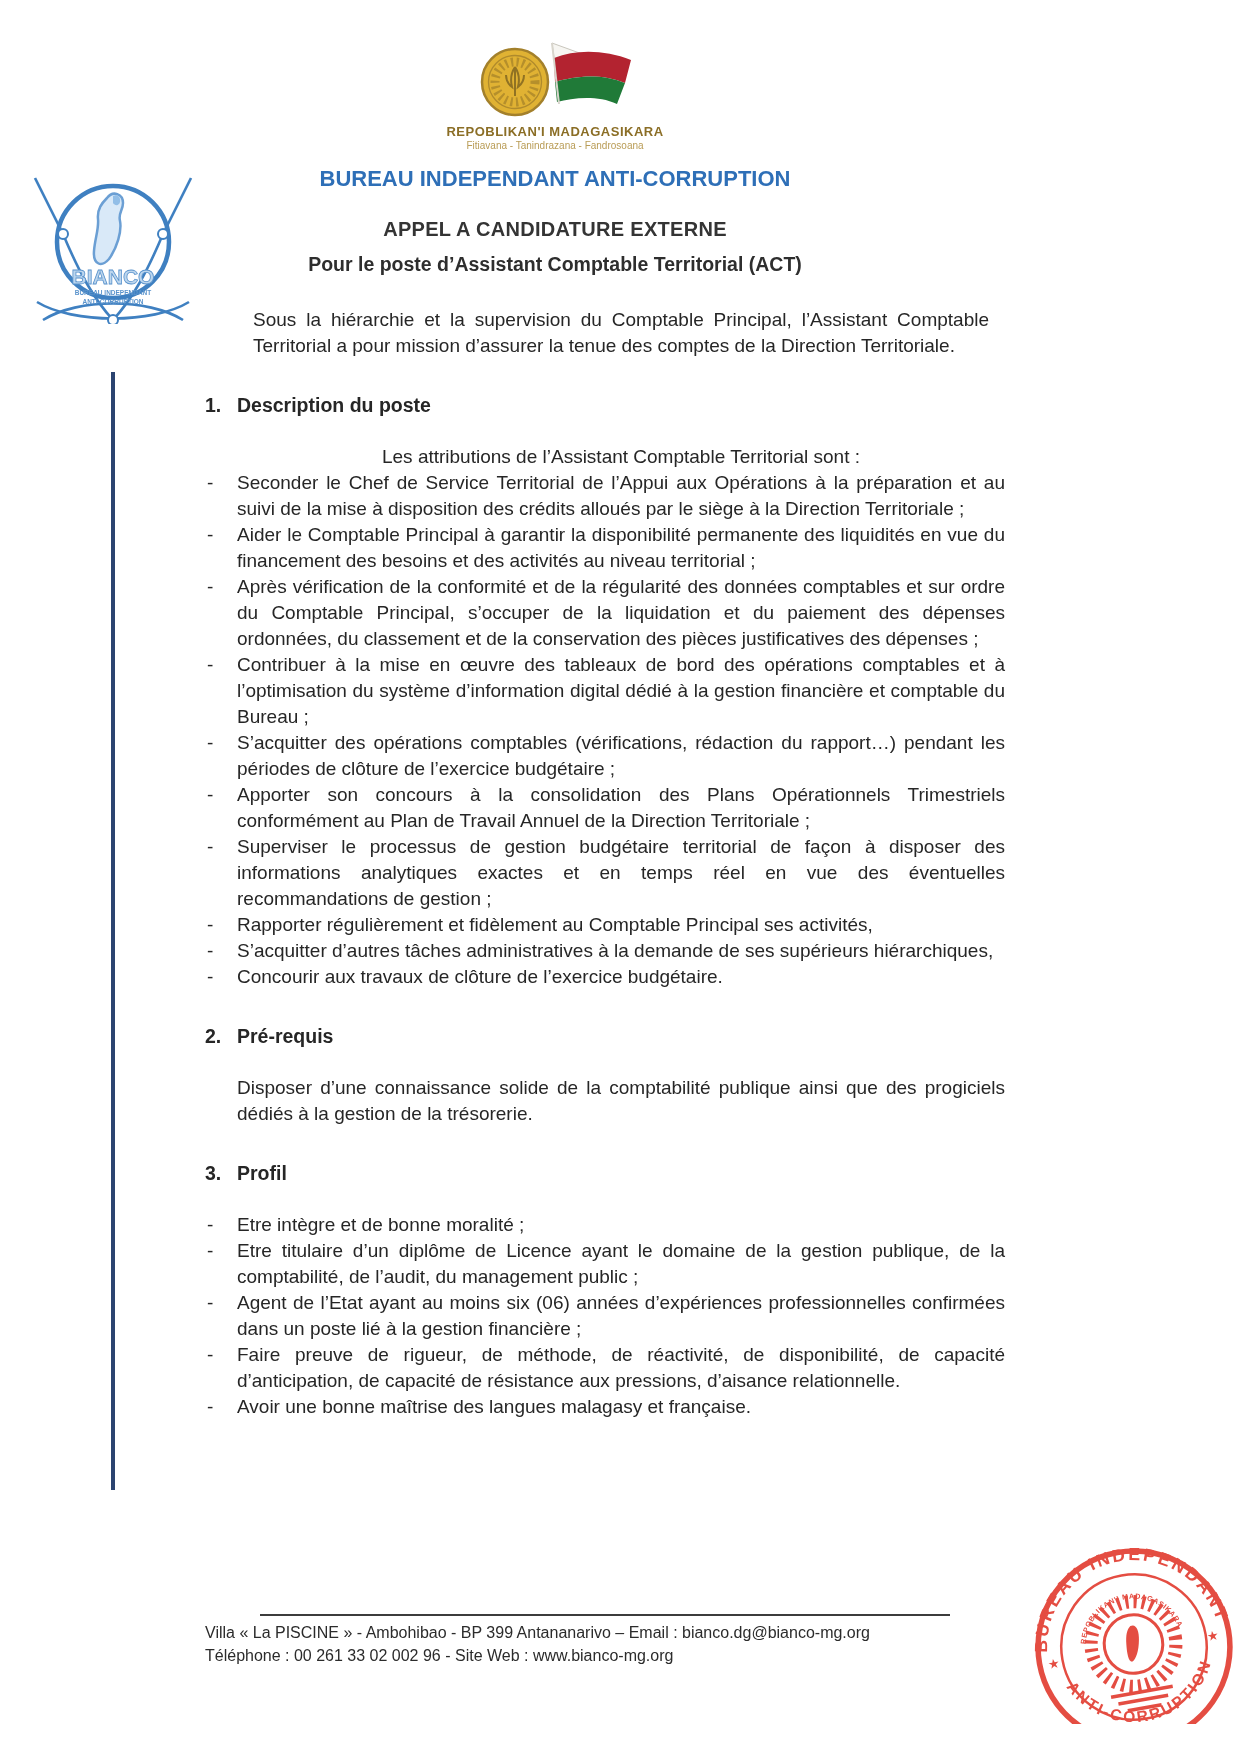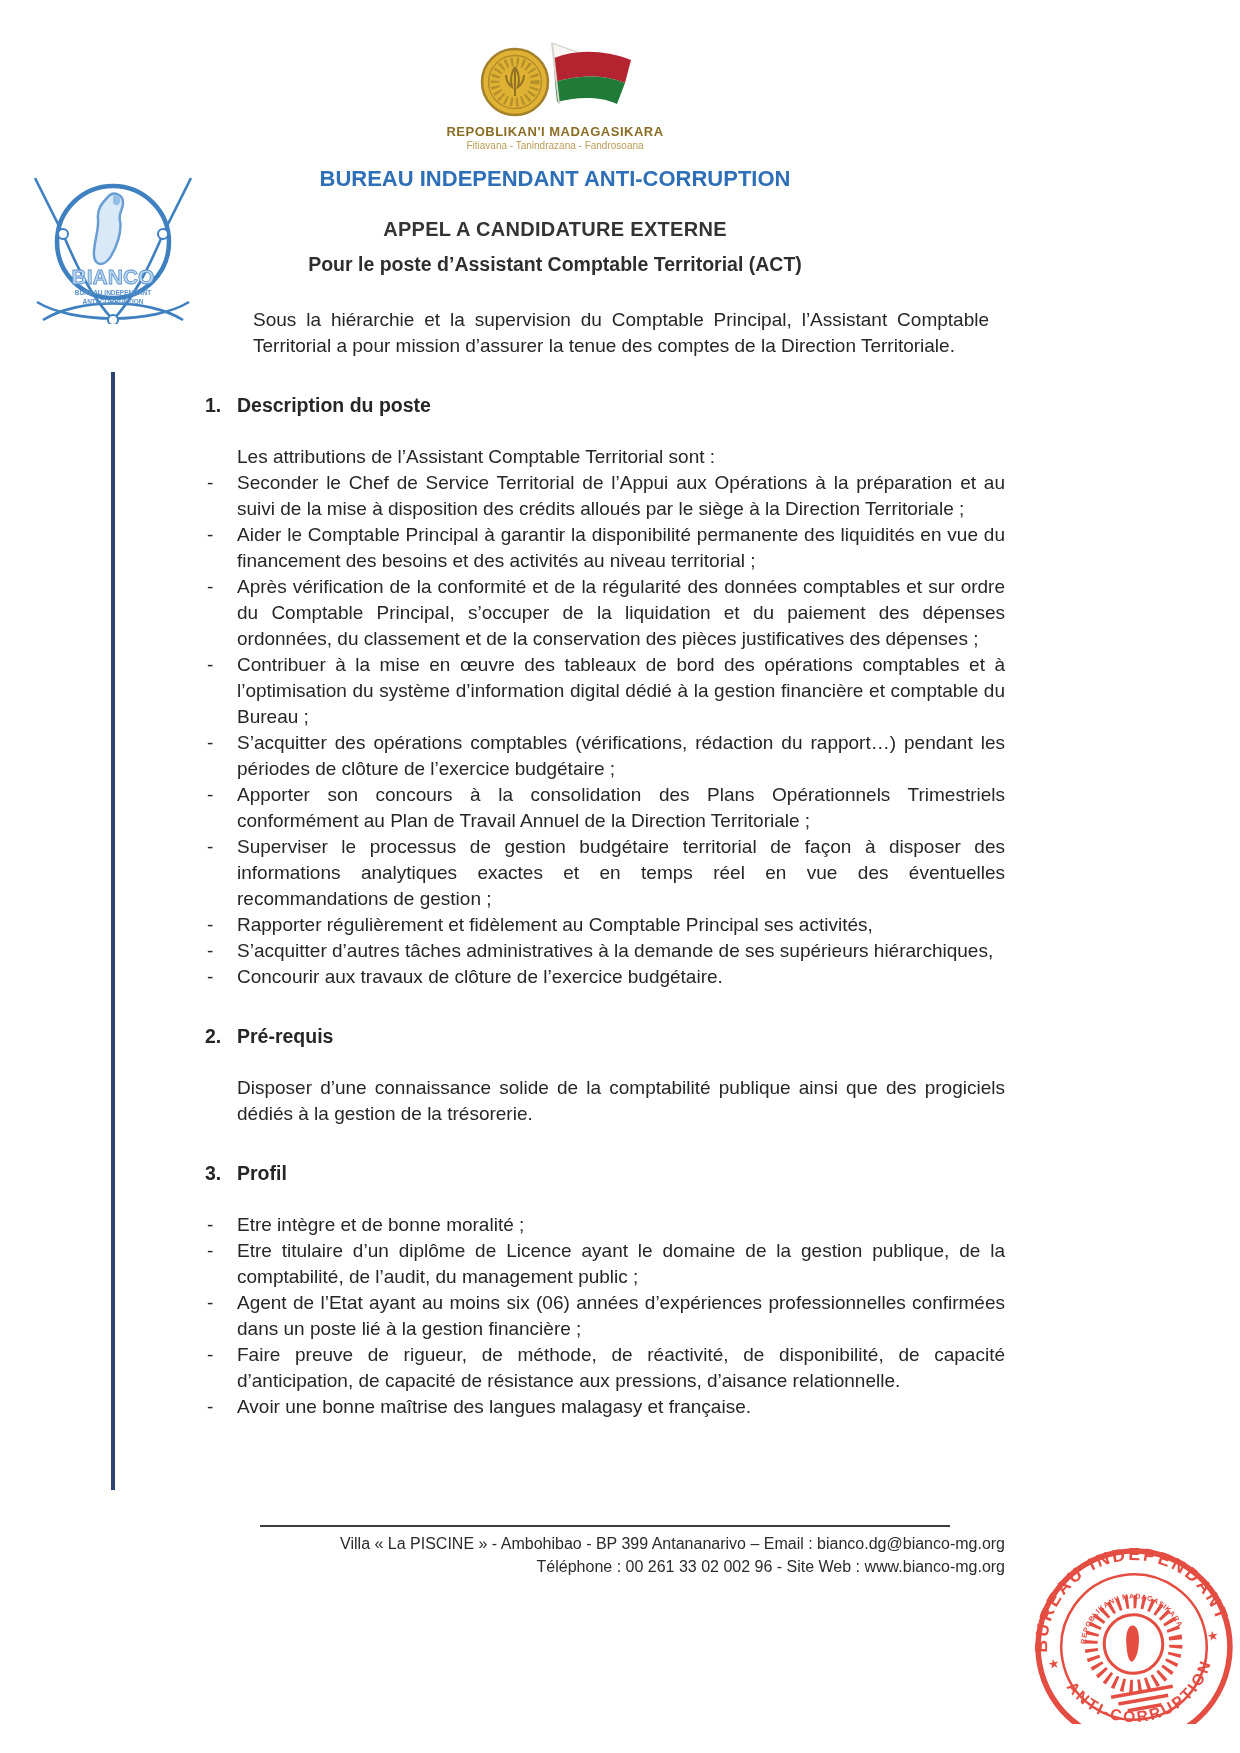--- a/index.html
+++ b/index.html
@@ -20,21 +20,21 @@
   .indent { padding-left: 32px; }
   .para { text-align: justify; text-align-last: left; }
   .sec-head { position: relative; padding-left: 32px; font-weight: bold; font-size: 19.5px; }
   .sec-head .num { position: absolute; left: 0; }
   .bullets { list-style: none; margin: 0; padding: 0; }
   .bullets li { position: relative; padding-left: 32px; text-align: justify; text-align-last: left; }
   .bullets li::before { content: "-"; position: absolute; left: 2px; top: 0; }
   .mt-sec { margin-top: 33px; }
   .mt-lead { margin-top: 26px; }
   .footer {
-    position: absolute; left: 205px; top: 1525px; width: 800px; text-align: right;
+    position: absolute; left: 205px; top: 1614px; width: 800px; text-align: left;
     font-size: 16px; line-height: 23px; color: #2b2b2b;
   }
   .footer-rule { width: 690px; height: 0; border-top: 2px solid #3c3c3c; margin: 0 auto 5px auto; }
   .stamp { position: absolute; left: 1030px; top: 1543px; }
 </style>
 </head>
 <body>
 
 <div class="page">
 
@@ -84,21 +84,21 @@
 
   <div class="body-col">
 
     <p class="para indent" style="margin:16px;">Sous la hiérarchie et la supervision du Comptable Principal, l’Assistant Comptable Territorial a pour mission d’assurer la tenue des comptes de la Direction Territoriale.</p>
 
     <div class="sec-head mt-sec">
       <span class="num">1.</span>
       <span>Description du poste</span>
     </div>
 
-    <p class="indent mt-lead" style="margin-bottom:0;">Les attributions de l’Assistant Comptable Territorial sont :</p>
+    <p class="indent mt-lead" style="margin-bottom:0;text-align:center;">Les attributions de l’Assistant Comptable Territorial sont :</p>
 
     <ul class="bullets">
       <li><span>Seconder le Chef de Service Territorial de l’Appui aux Opérations à la préparation et au suivi de la mise à disposition des crédits alloués par le siège à la Direction Territoriale ;</span></li>
       <li><span>Aider le Comptable Principal à garantir la disponibilité permanente des liquidités en vue du financement des besoins et des activités au niveau territorial ;</span></li>
       <li><span>Après vérification de la conformité et de la régularité des données comptables et sur ordre du Comptable Principal, s’occuper de la liquidation et du paiement des dépenses ordonnées, du classement et de la conservation des pièces justificatives des dépenses ;</span></li>
       <li><span>Contribuer à la mise en œuvre des tableaux de bord des opérations comptables et à l’optimisation du système d’information digital dédié à la gestion financière et comptable du Bureau ;</span></li>
       <li><span>S’acquitter des opérations comptables (vérifications, rédaction du rapport…) pendant les périodes de clôture de l’exercice budgétaire ;</span></li>
       <li><span>Apporter son concours à la consolidation des Plans Opérationnels Trimestriels conformément au Plan de Travail Annuel de la Direction Territoriale ;</span></li>
       <li><span>Superviser le processus de gestion budgétaire territorial de façon à disposer des informations analytiques exactes et en temps réel en vue des éventuelles recommandations de gestion ;</span></li>
       <li><span>Rapporter régulièrement et fidèlement au Comptable Principal ses activités,</span></li>

